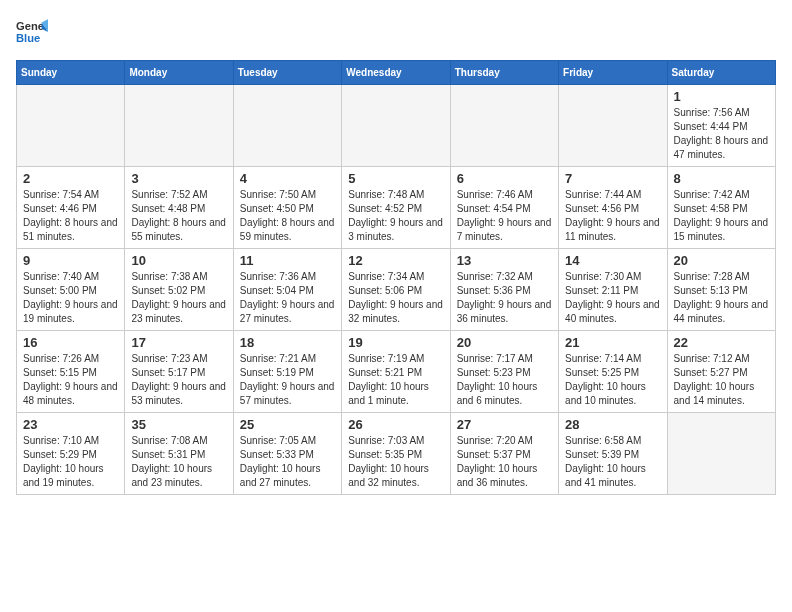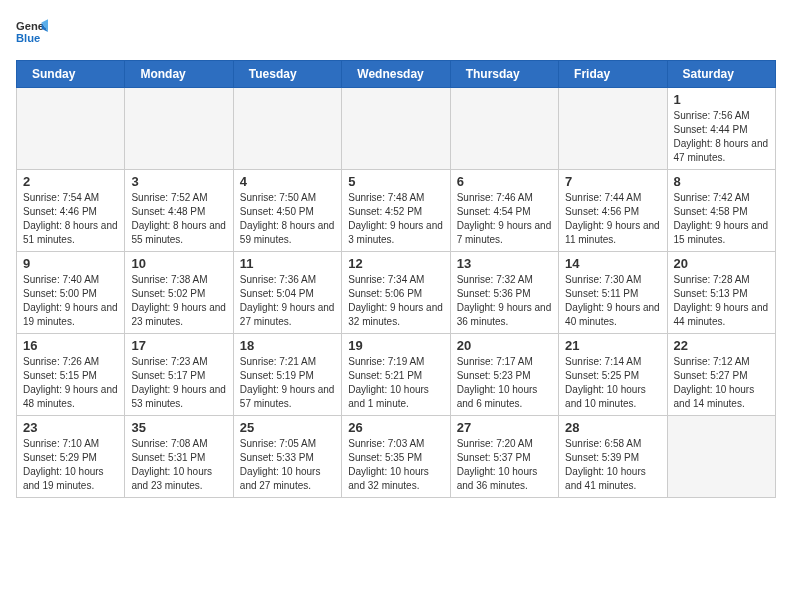--- a/index.html
+++ b/index.html
@@ -38,23 +38,23 @@
       color: #444;
     }
     .calendar {
       width: 100%;
       border-collapse: collapse;
       border: 1px solid #ccc;
     }
     .calendar th {
       background: #2d6ec0;
       color: #fff;
-      font-size: 12px;
+      font-size: 10px;
       font-weight: bold;
-      padding: 6px 15px;
+      padding: 6px 4px;
       text-align: left;
       border: 1px solid #2060b0;
     }
     .calendar td {
       border: 1px solid #ccc;
       vertical-align: top;
       padding: 4px 6px;
       width: 108px;
       min-height: 80px;
       background: #fff;
@@ -192,21 +192,21 @@
         </td>
         <td>
           <span class="day-number">13</span>
           <div class="day-info">Sunrise: 7:32 AM
 Sunset: 5:36 PM
 Daylight: 9 hours and 36 minutes.</div>
         </td>
         <td>
           <span class="day-number">14</span>
           <div class="day-info">Sunrise: 7:30 AM
-Sunset: 5:11 PM
+Sunset: 2:11 PM
 Daylight: 9 hours and 40 minutes.</div>
         </td>
         <td>
           <span class="day-number">20</span>
           <div class="day-info">Sunrise: 7:28 AM
 Sunset: 5:13 PM
 Daylight: 9 hours and 44 minutes.</div>
         </td>
       </tr>
       <tr>

